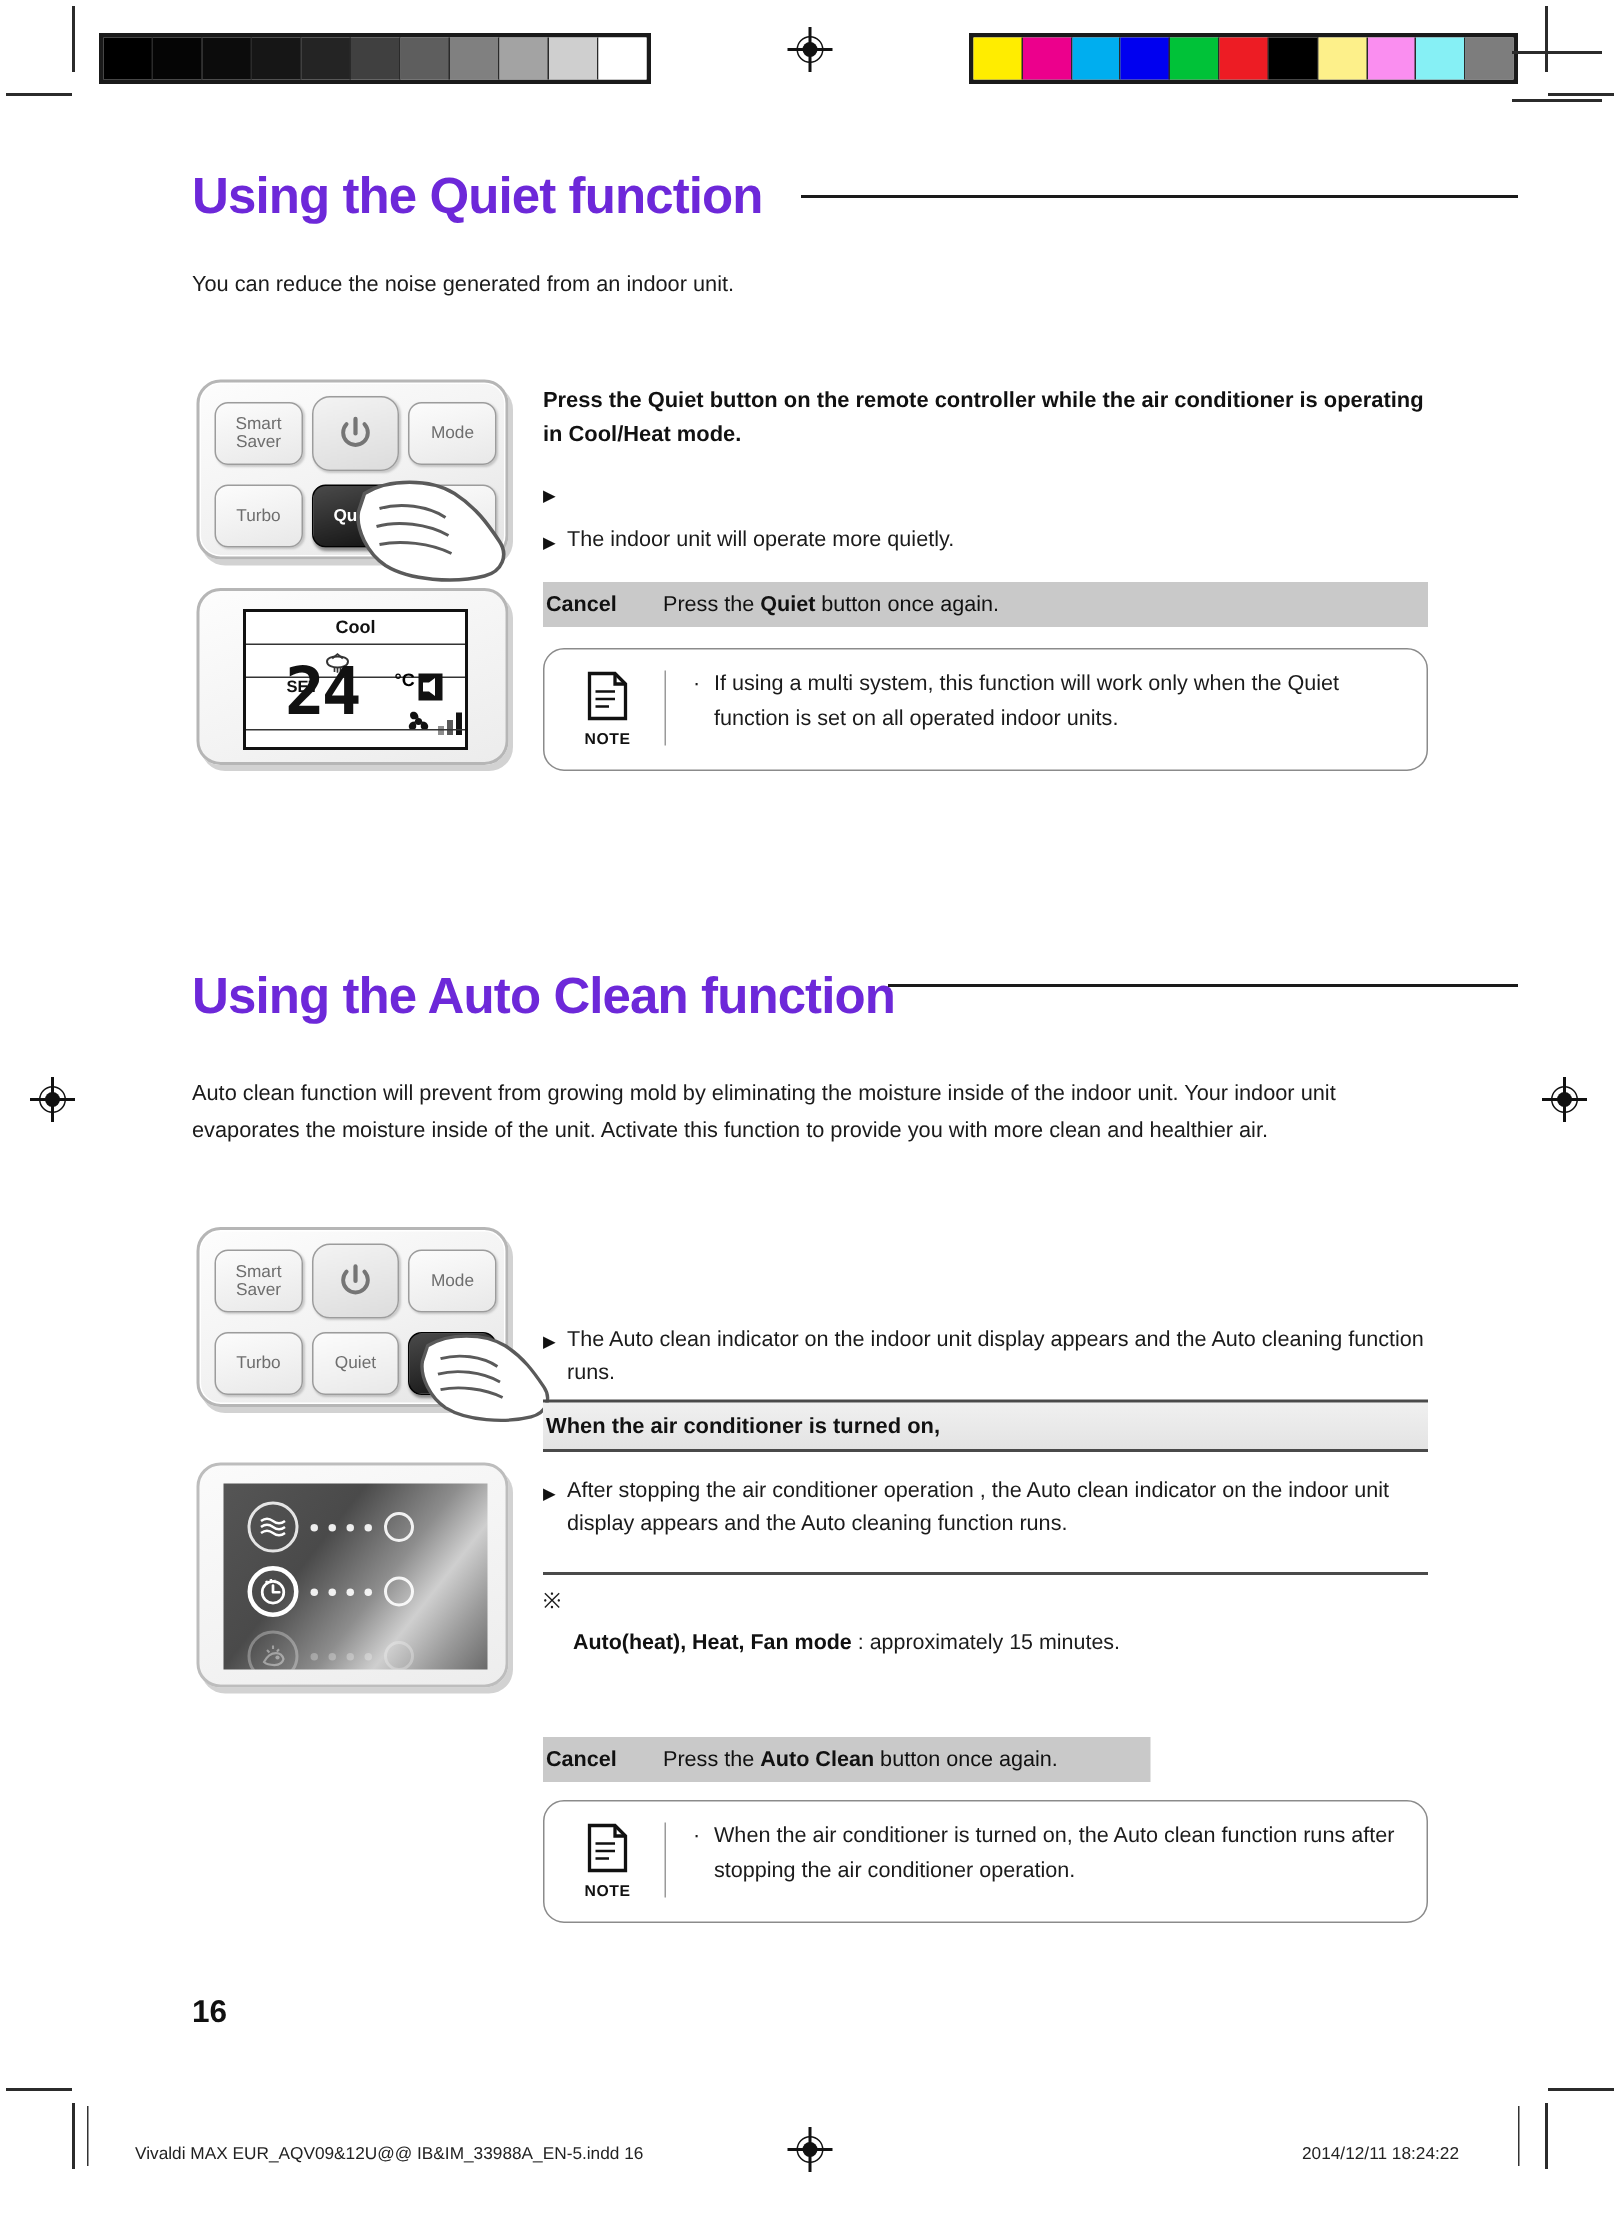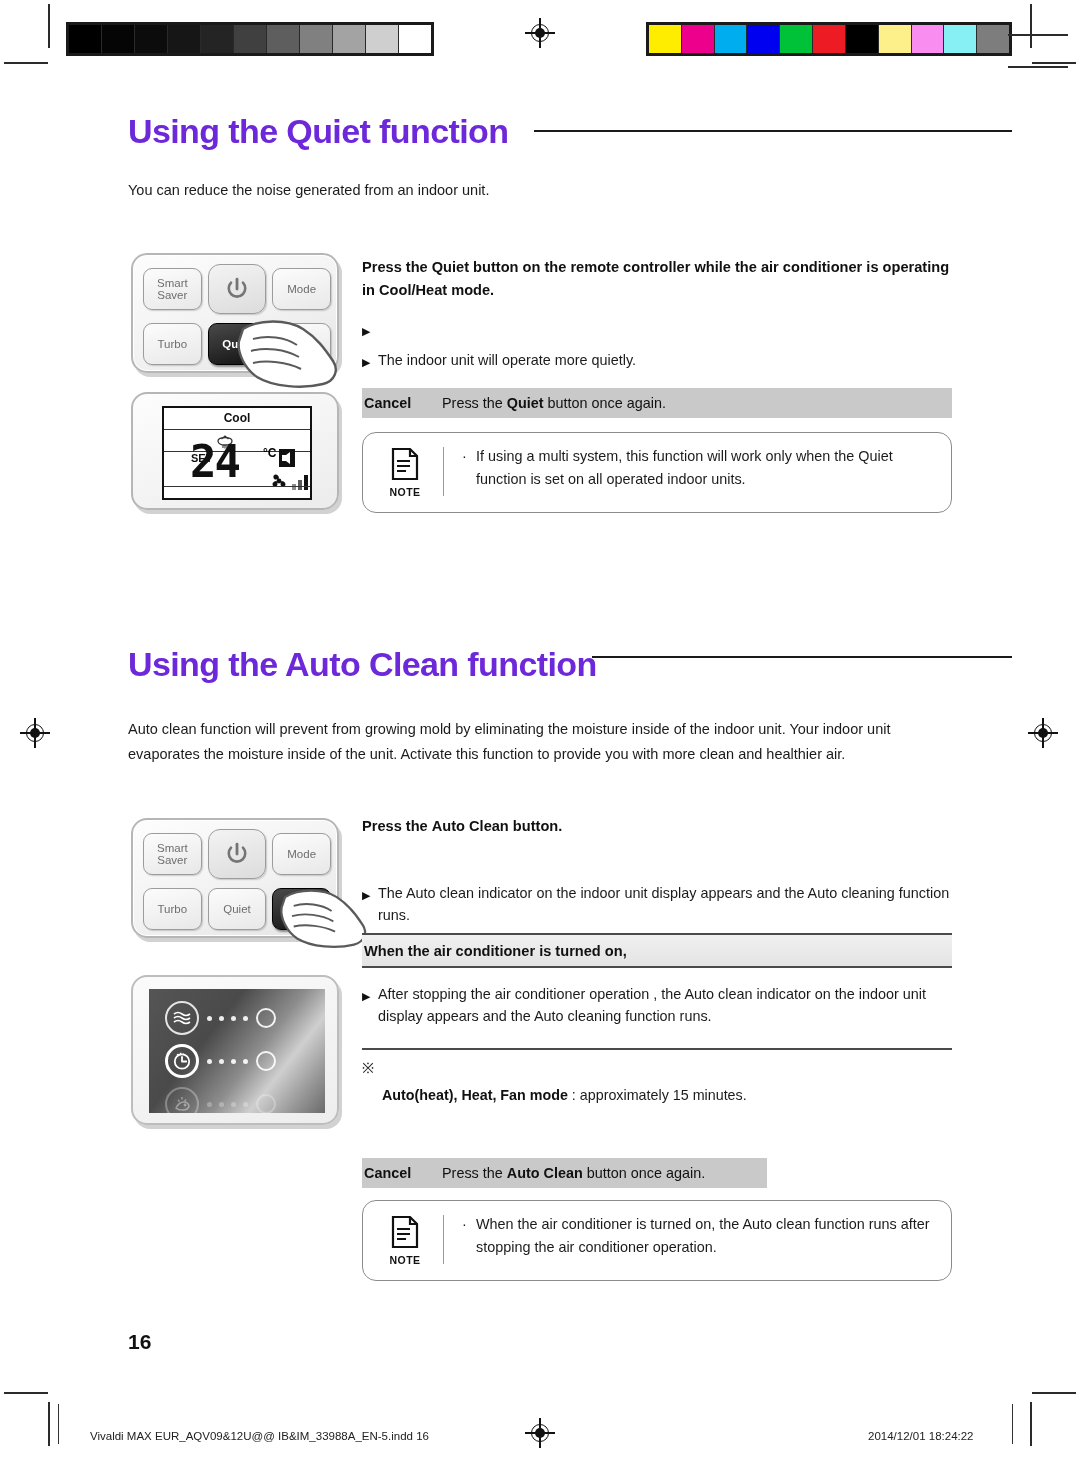--- a/index.html
+++ b/index.html
@@ -455,25 +455,20 @@
             <b></b>
             <b></b>
             <b></b>
             <b></b>
           </div>
         <div class="uend dim"></div>
       </div>
     </div>
   </div>
 
-  <div class="blk" style="top:815px;">
-    <div class="instr">
-      Press the <b>Auto Clean</b> button.
-    </div>
-  </div>
 
 
   <div class="blk" style="top:882px;">
     <div class="bullet" style="margin-top:0;">
       <span class="mk">▶</span>
       <span>The Auto clean indicator on the indoor unit display appears and the Auto cleaning function runs.</span>
     </div>
   </div>
 
   <div class="blk subhead" style="top:933px;">When the air conditioner is turned on,</div>
@@ -519,15 +514,15 @@
       <span>When the air conditioner is turned on, the Auto clean function runs after stopping the air conditioner operation.</span>
     </div>
   </div>
 
   <div class="pageno">16</div>
 
   <div class="foot-rule" style="position:absolute; left:58px; top:1404px; width:1px; height:40px; background:#333;"></div>
   <div class="foot-rule" style="position:absolute; left:1012px; top:1404px; width:1px; height:40px; background:#333;"></div>
 
   <div class="footer foot-left">Vivaldi MAX EUR_AQV09&amp;12U@@ IB&amp;IM_33988A_EN-5.indd   16</div>
-  <div class="footer foot-right">2014/12/01   18:24:22</div>
+  <div class="footer foot-right">2014/12/11   18:24:22</div>
 
 </div>
 
 </body></html>

